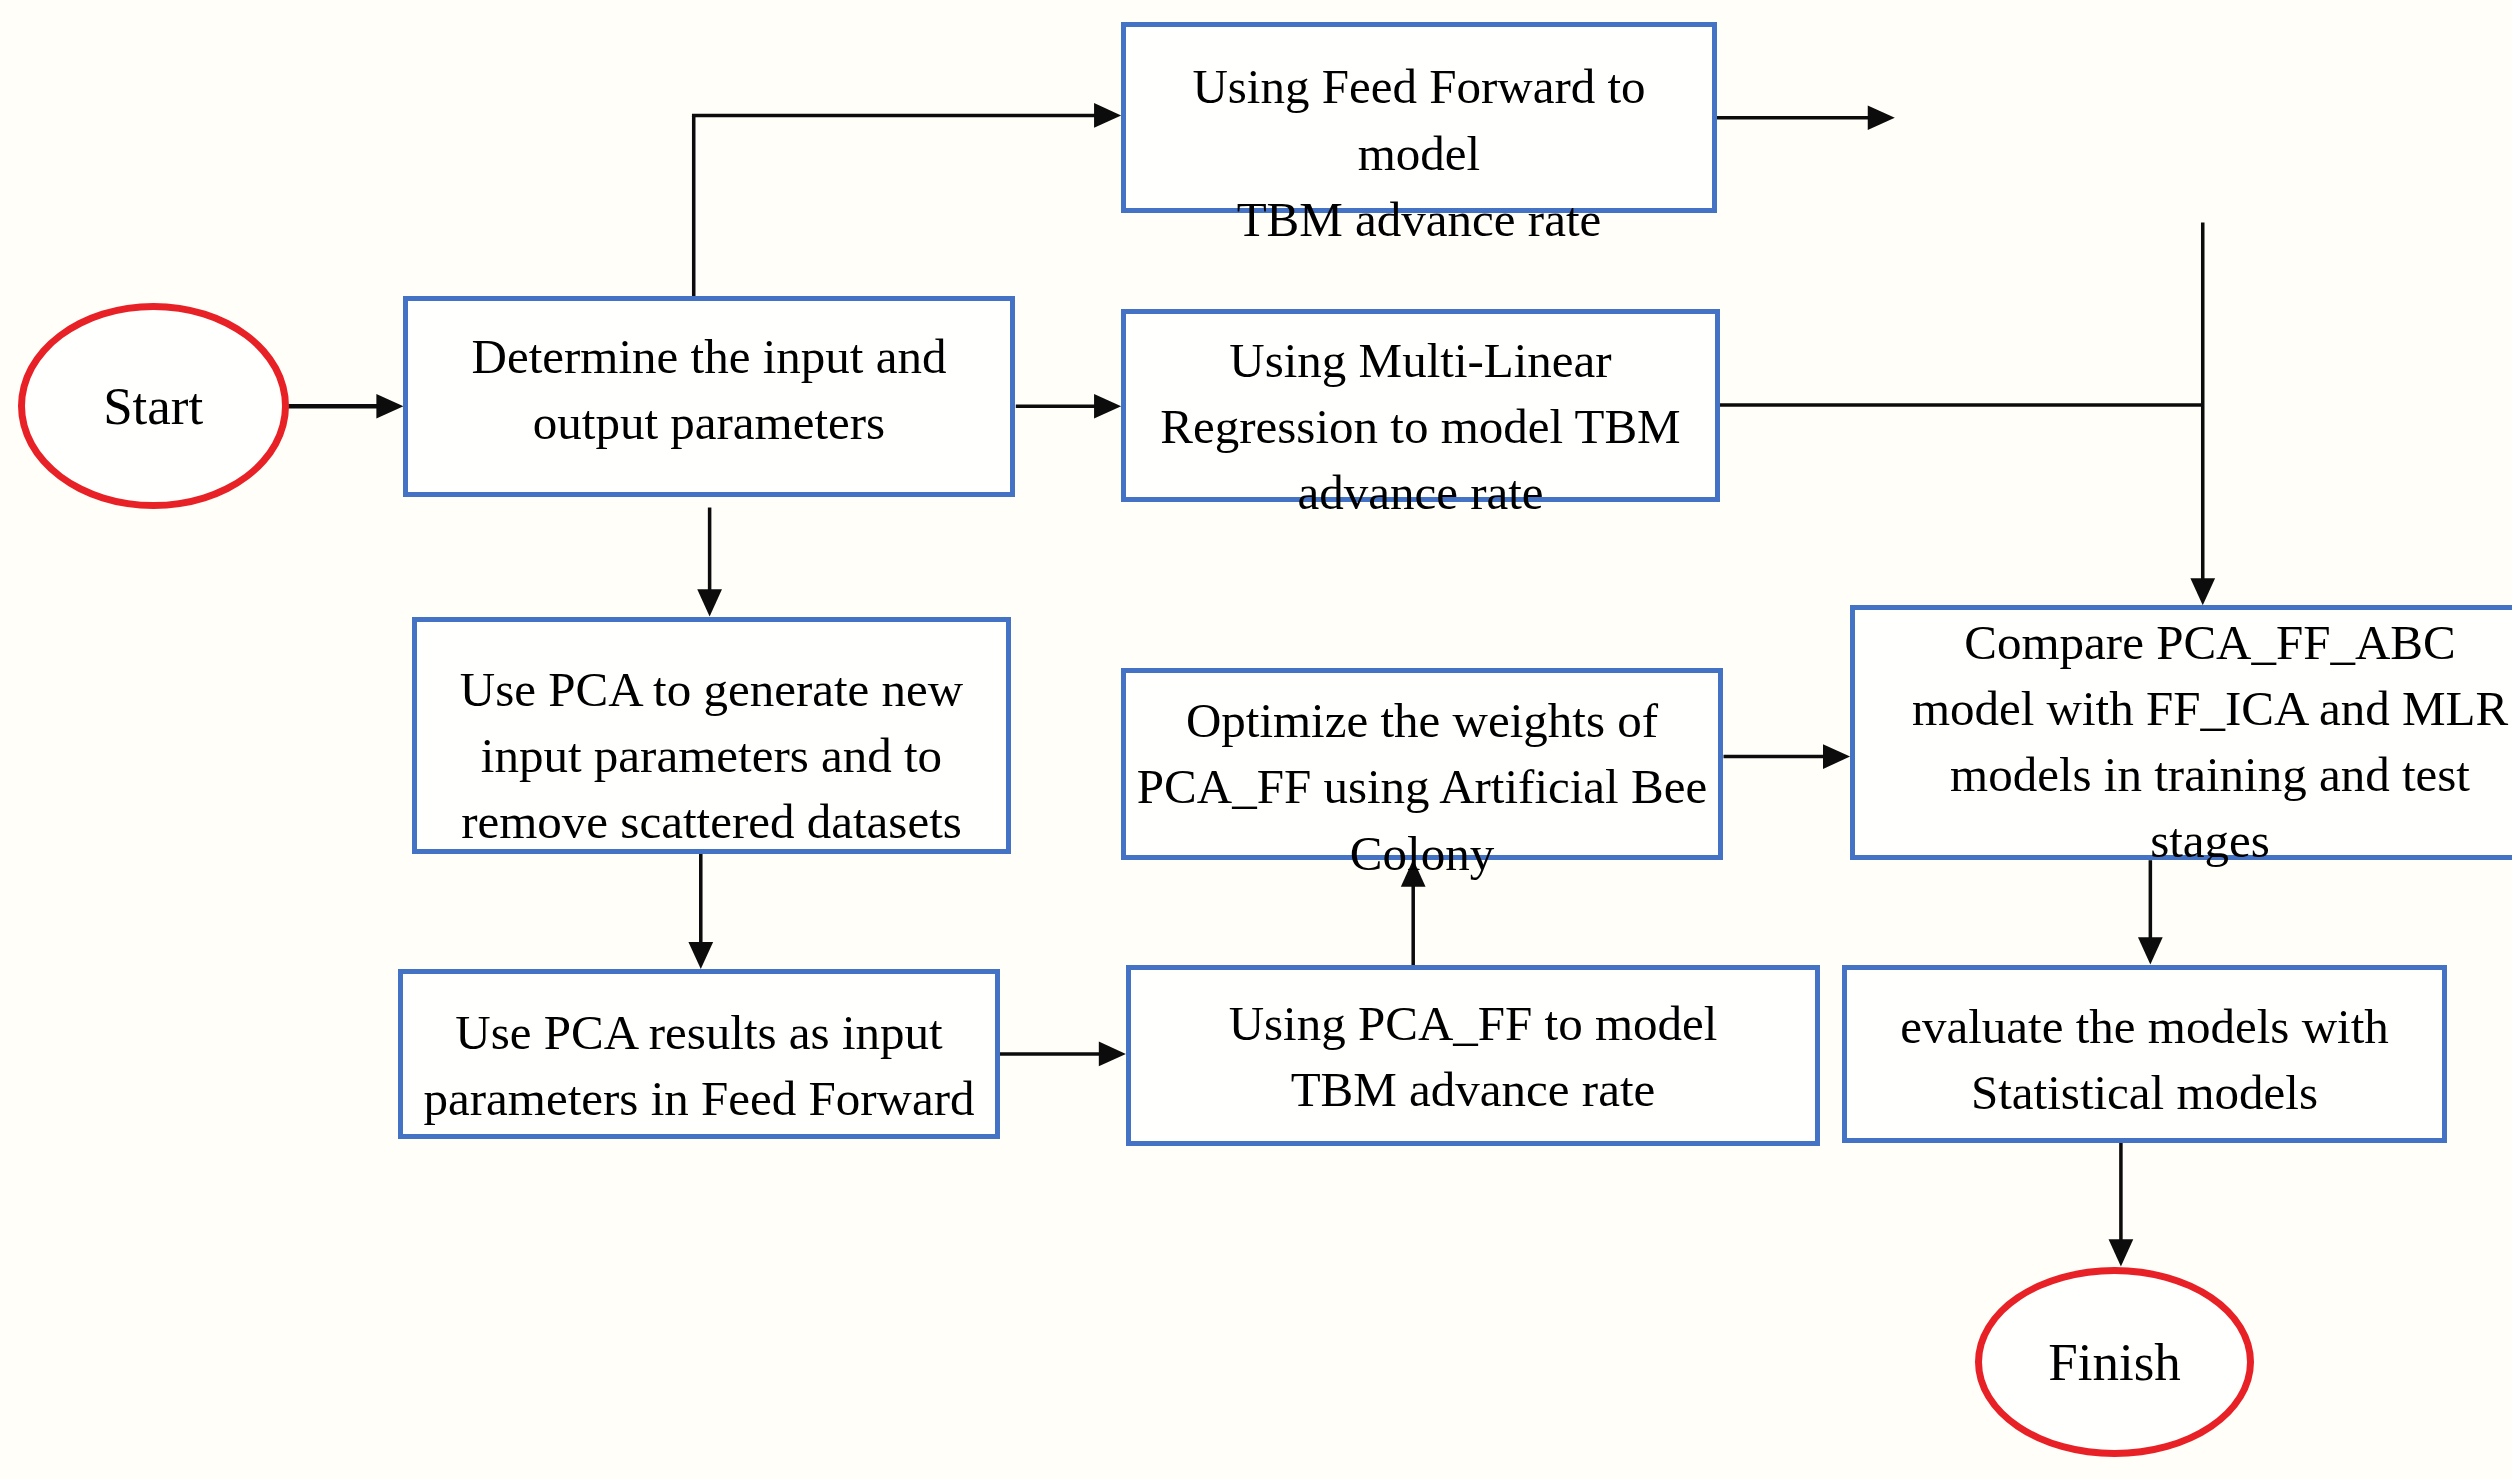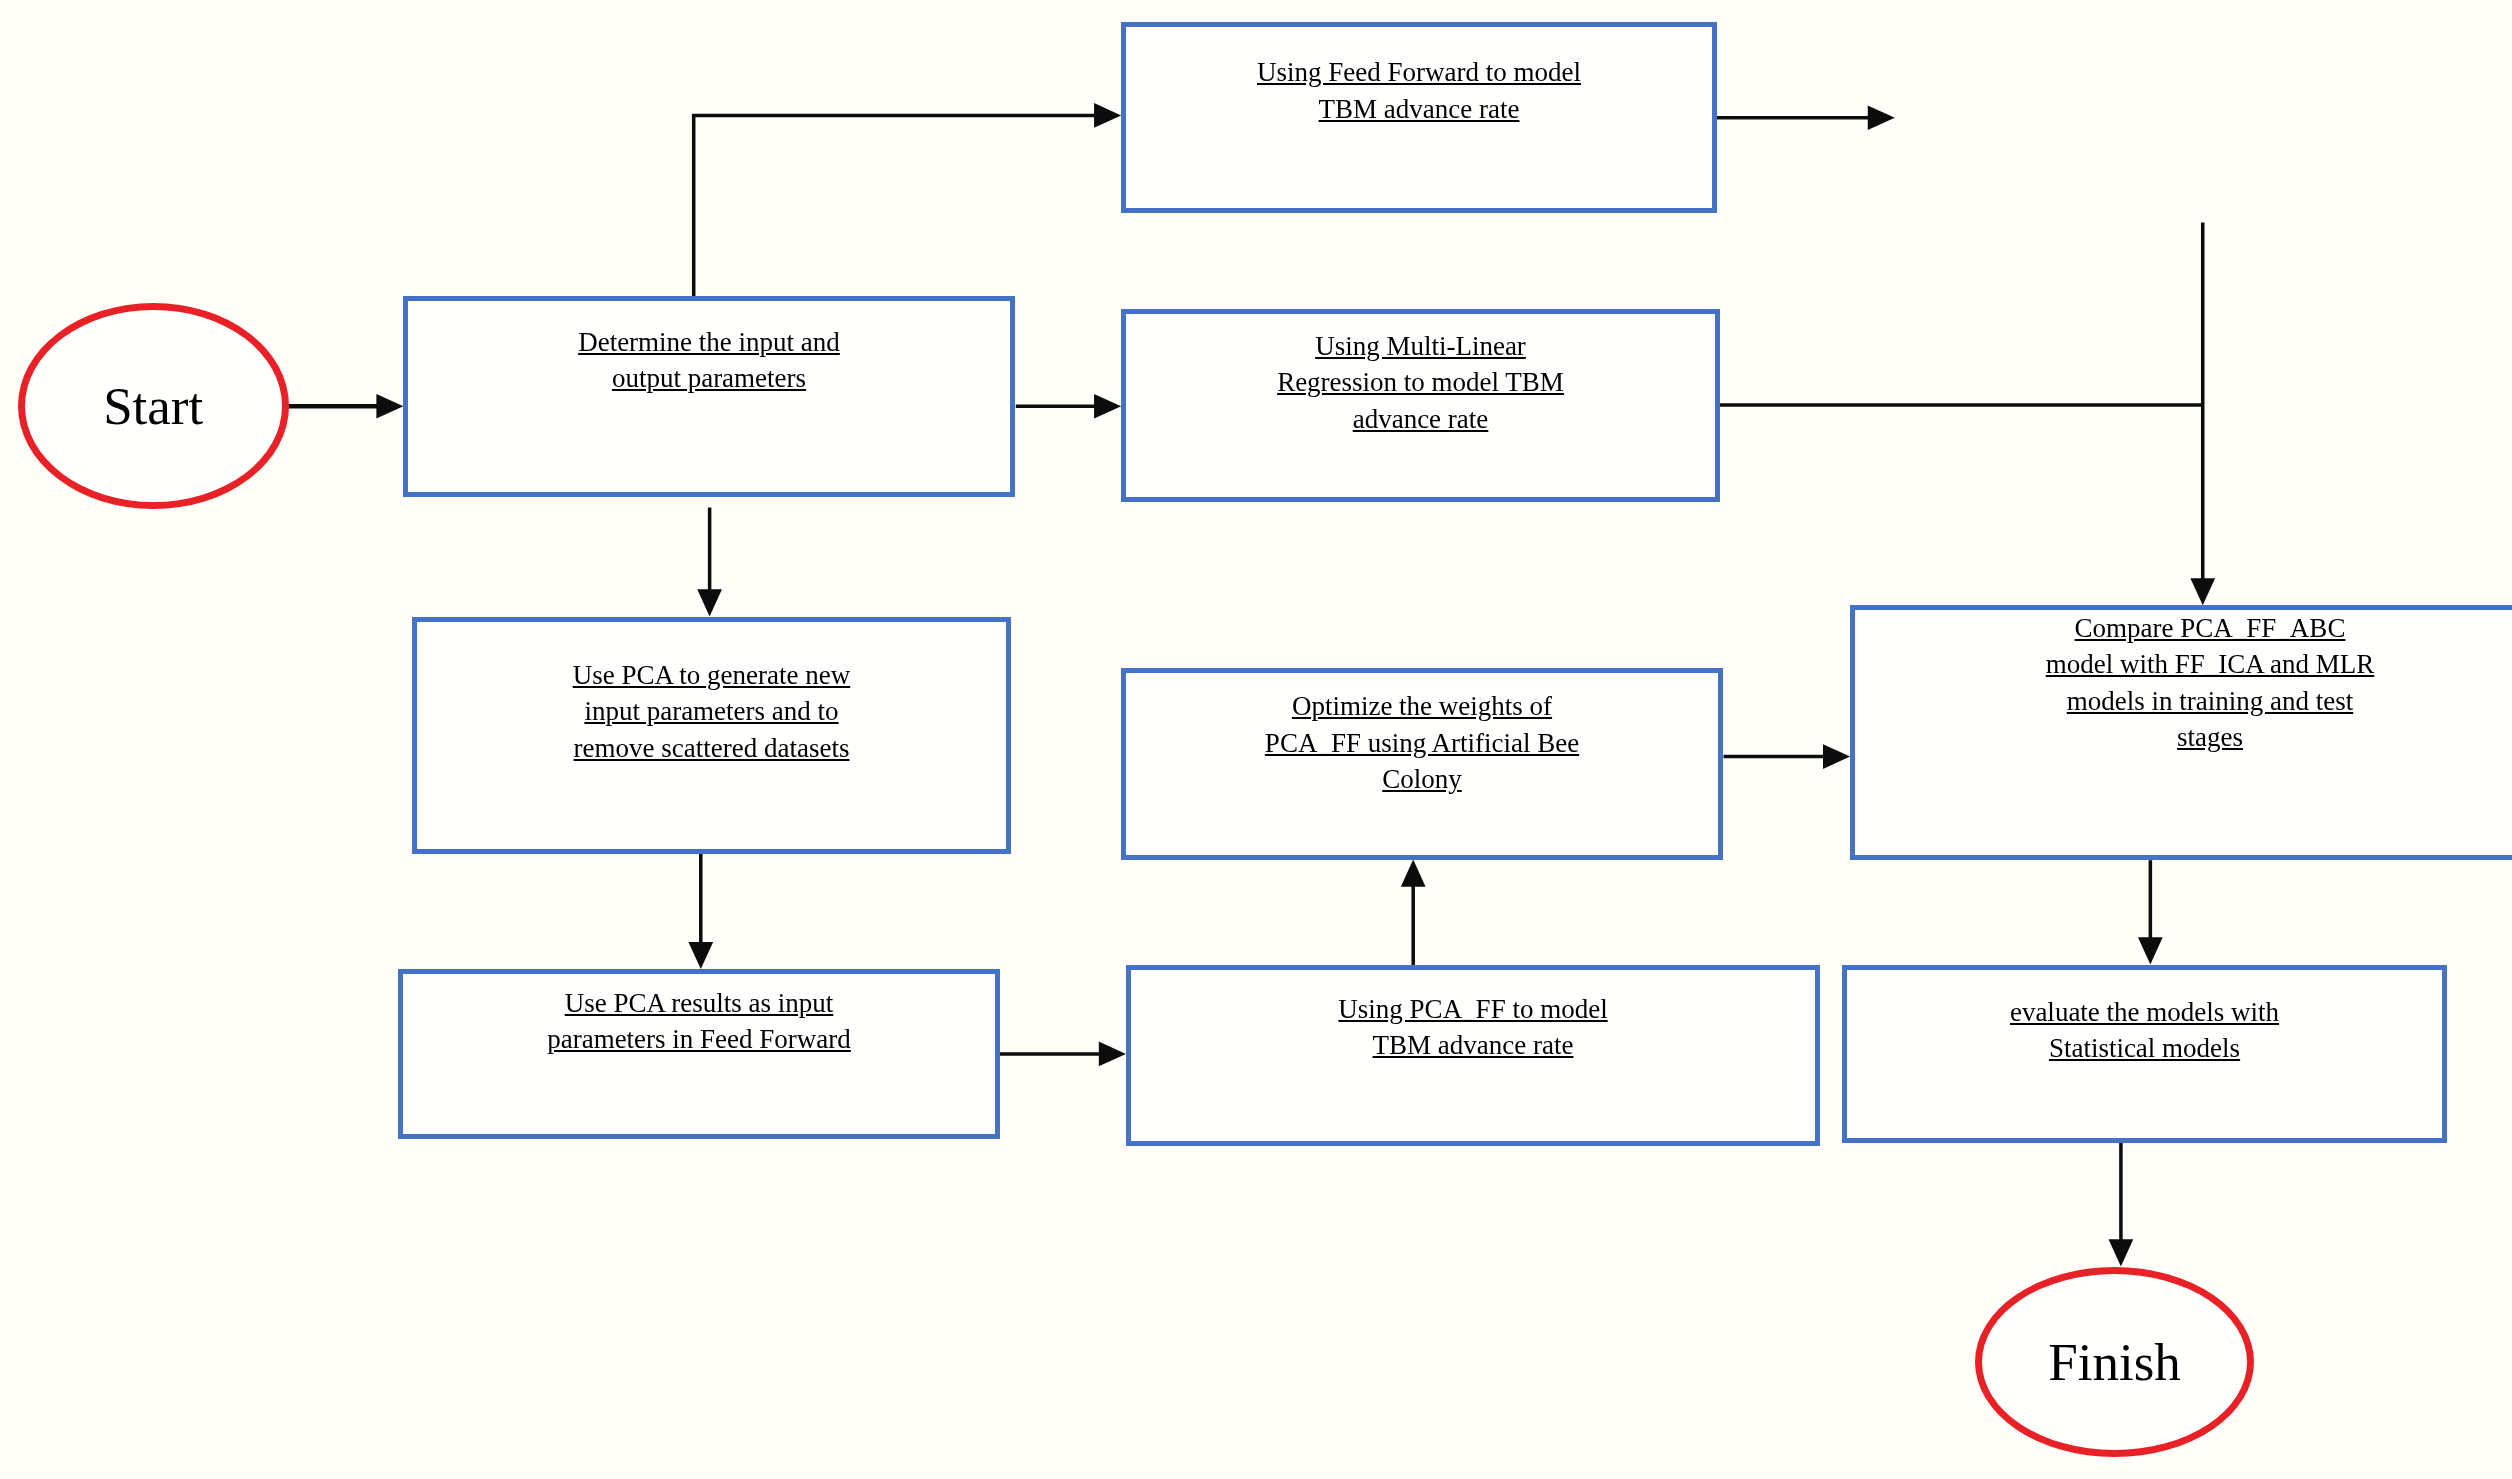--- a/index.html
+++ b/index.html
@@ -35,26 +35,25 @@
   .connectors polygon { fill: var(--connector); }
   .node {
     position: absolute;
     display: flex;
     justify-content: center;
     text-align: center;
   }
   .box {
     background: var(--box-fill);
     border: 5.9px solid var(--box-border);
-    font-size: 27px;
+    font-size: 49px;
     line-height: 1.35;
     align-items: flex-start;
     padding-left: 8.2px;
     padding-right: 8.2px;
-    text-decoration: underline;
   }
   .terminal {
     background: var(--box-fill);
     border: 7.7px solid var(--terminal-border);
     border-radius: 50%;
     font-size: 53px;
     align-items: center;
   }
   .label { white-space: pre-line; display: block; }
 </style>
@@ -136,21 +135,21 @@
 Regression to model TBM
 advance rate</span>
   </div>
 
   <div class="node box" style="left:412px; top:617px; width:599px; height:237px; padding-top:35px;">
     <span class="label">Use PCA to generate new
 input parameters and to
 remove scattered datasets</span>
   </div>
 
-  <div class="node box" style="left:398px; top:969px; width:602px; height:170px; padding-top:11px;">
+  <div class="node box" style="left:398px; top:969px; width:602px; height:170px; padding-top:26px;">
     <span class="label">Use PCA results as input
 parameters in Feed Forward</span>
   </div>
 
   <div class="node box" style="left:1121px; top:668px; width:602px; height:192px; padding-top:15.3px;">
     <span class="label">Optimize the weights of
 PCA_FF using Artificial Bee
 Colony</span>
   </div>
 

